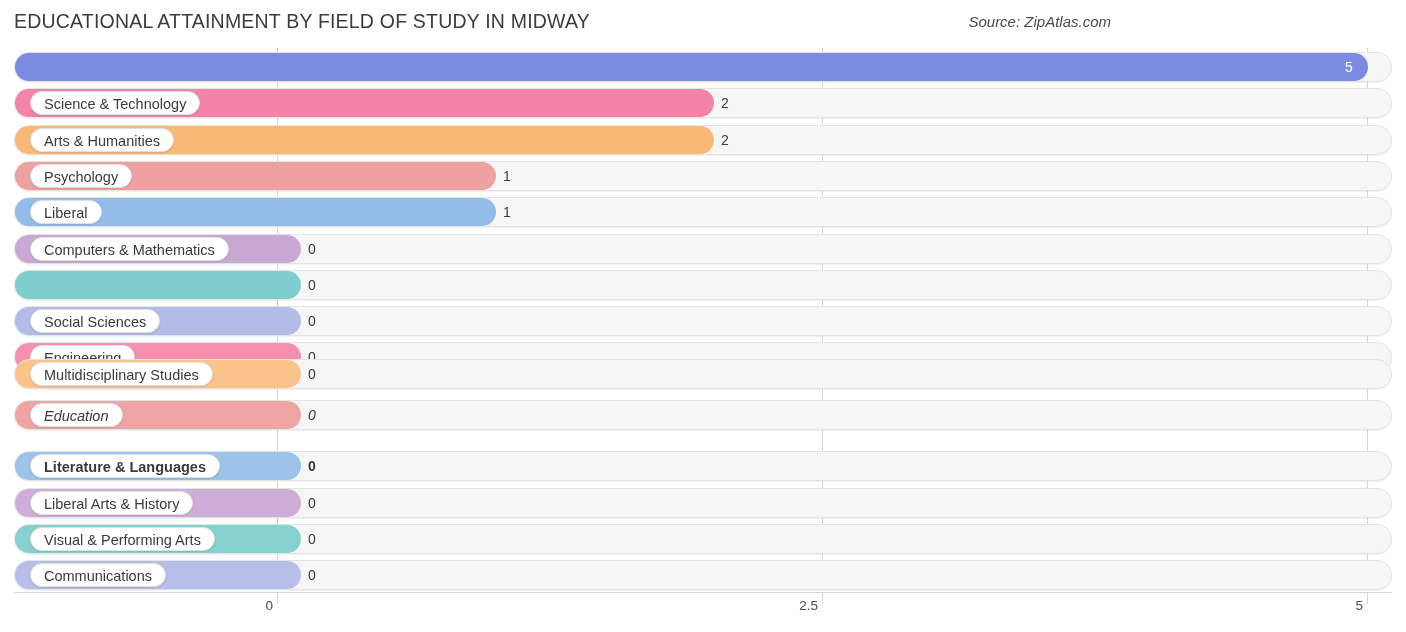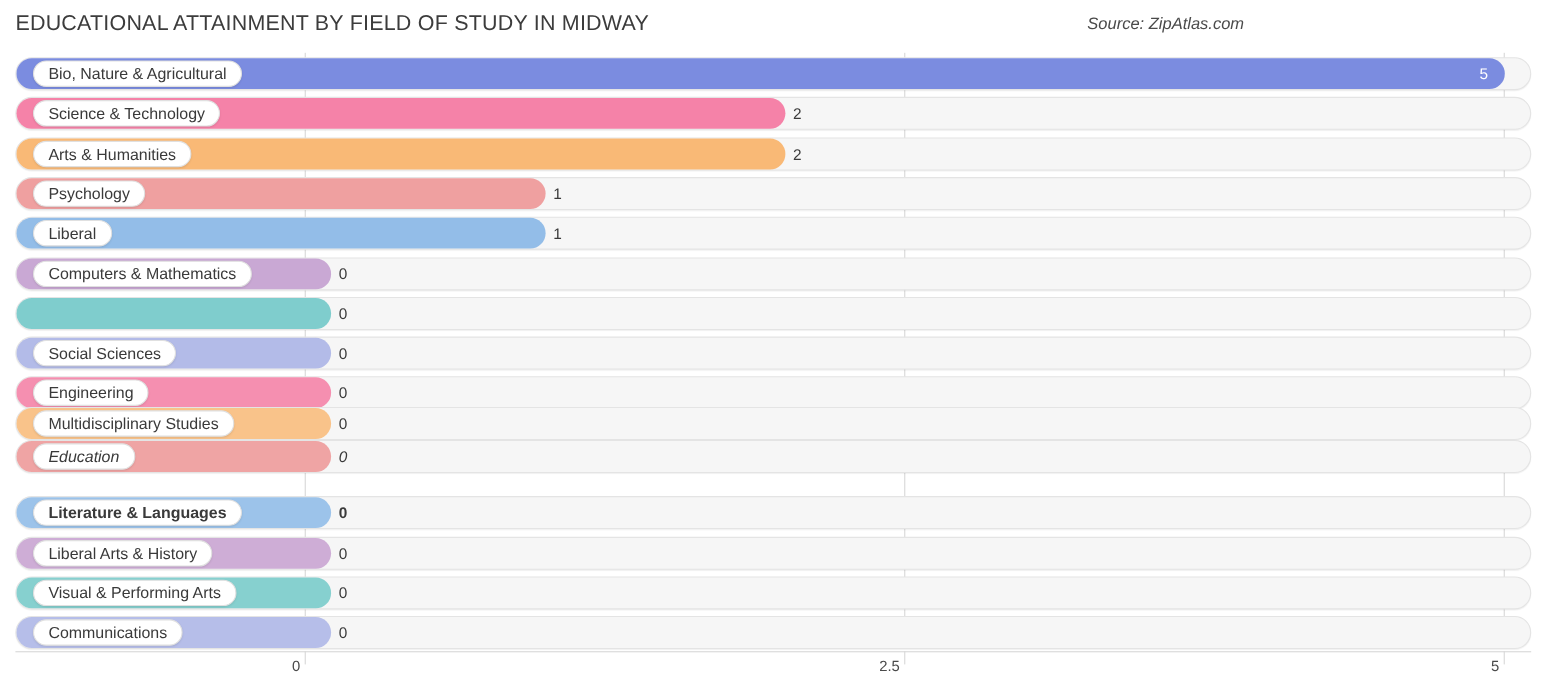--- a/index.html
+++ b/index.html
@@ -32,21 +32,21 @@
     position: absolute;
     left: 14px;
     top: 10px;
     font-size: 19.5px;
     letter-spacing: .2px;
     color: #3c3c3c;
     white-space: nowrap;
   }
   #source-label {
     position: absolute;
-    right: 0;
+    right: 20px;
     top: 13px;
     font-size: 15px;
     font-style: italic;
     color: #4a4a4a;
     white-space: nowrap;
   }
 
   
   #plot {
     position: absolute;
@@ -176,21 +176,20 @@
     <div id="source-label">Source: ZipAtlas.com</div>
   </div>
 
   <div id="plot">
       <div class="gridline" style="left: 277px;"></div>
       <div class="gridline" style="left: 822px;"></div>
       <div class="gridline" style="left: 1367px;"></div>
       <div class="row" style="top: 4px;">
         <div class="track"></div>
         <div class="bar" style="width: 1353px; background: rgb(123, 140, 224);"></div>
-        <div class="pill">Bio, Nature &amp; Agricultural</div>
         <div class="value-in" style="left: 1331px;">5</div>
       </div>
       <div class="row" style="top: 40.3px;">
         <div class="track"></div>
         <div class="bar" style="width: 699px; background: rgb(245, 130, 168);"></div>
         <div class="pill">Science &amp; Technology</div>
         <div class="value-out" style="left: 707px;">2</div>
       </div>
       <div class="row" style="top: 76.6px;">
         <div class="track"></div>
@@ -226,21 +225,21 @@
         <div class="bar" style="width: 286px; background: rgb(179, 187, 232);"></div>
         <div class="pill">Social Sciences</div>
         <div class="value-out" style="left: 294px;">0</div>
       </div>
       <div class="row" style="top: 294.4px;">
         <div class="track"></div>
         <div class="bar" style="width: 286px; background: rgb(245, 143, 176);"></div>
         <div class="pill">Engineering</div>
         <div class="value-out" style="left: 294px;">0</div>
       </div>
-      <div class="row" style="top: 322px;">
+      <div class="row" style="top: 311px;">
         <div class="track"></div>
         <div class="bar" style="width: 286px; background: rgb(249, 195, 138);"></div>
         <div class="pill">Multidisciplinary Studies</div>
         <div class="value-out" style="left: 294px;">0</div>
       </div>
       <div class="row" style="top: 352px; font-style: italic;">
         <div class="track"></div>
         <div class="bar" style="width: 286px; background: rgb(239, 164, 164);"></div>
         <div class="pill">Education</div>
         <div class="value-out" style="left: 294px;">0</div>

